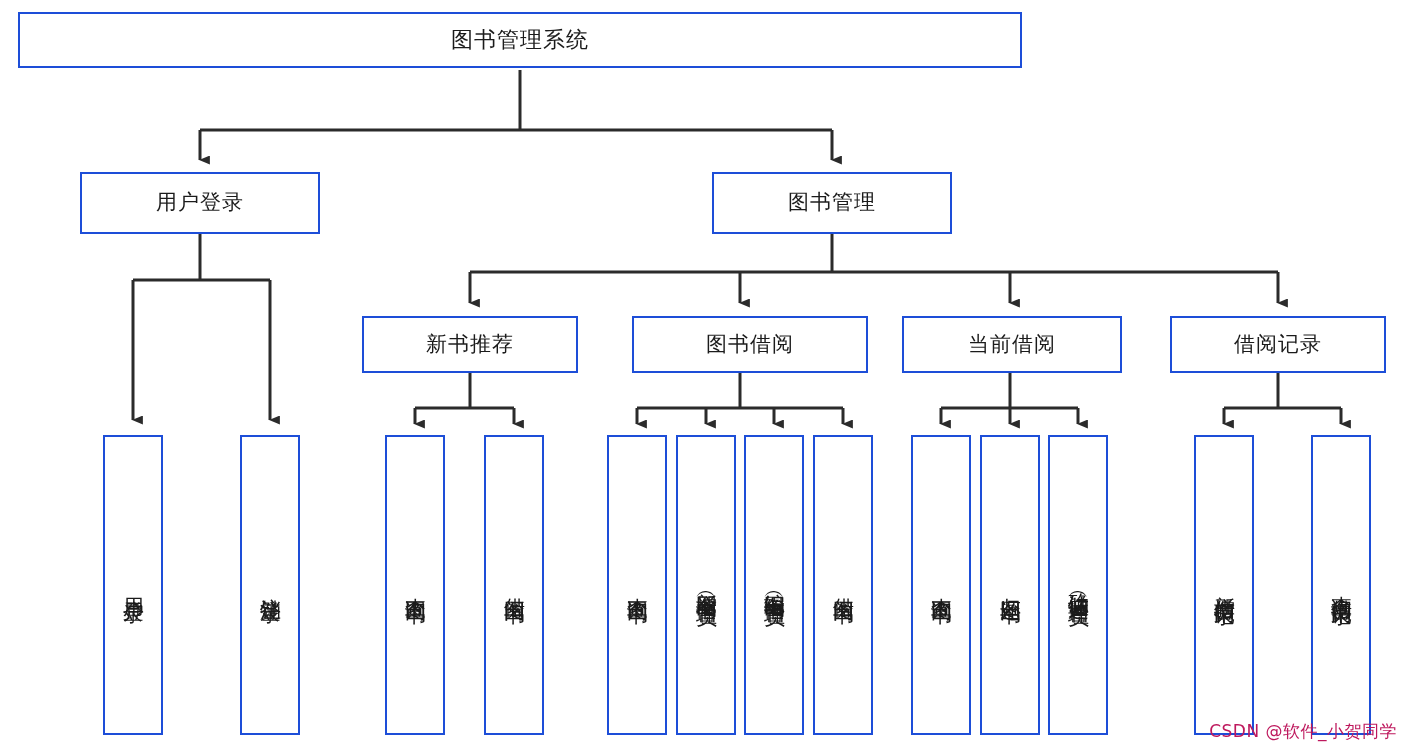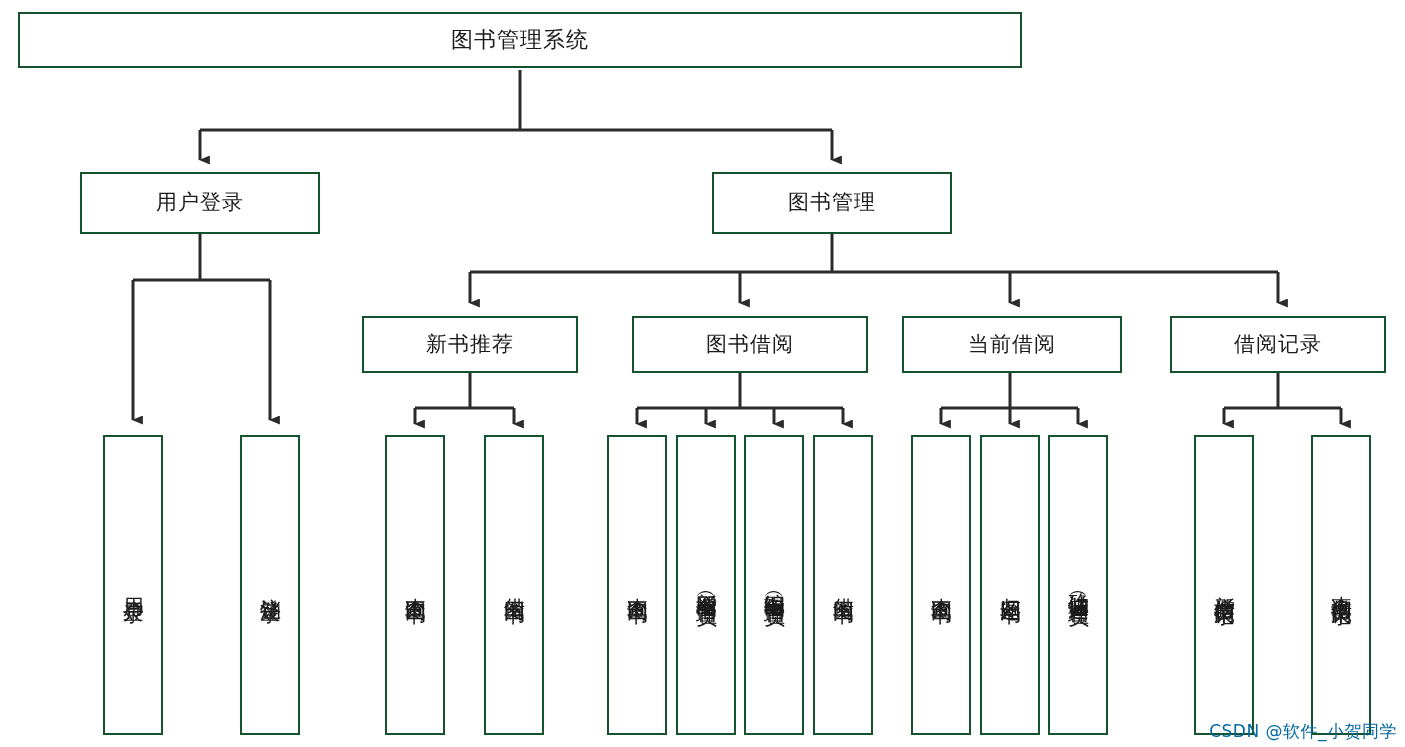--- a/index.html
+++ b/index.html
@@ -22,21 +22,21 @@
     position: absolute;
     left: 0;
     top: 0;
     width: 1405px;
     height: 747px;
     pointer-events: none;
   }
   .node {
     position: absolute;
     box-sizing: border-box;
-    border: 2px solid #14532d;
+    border: 2px solid #1d4ed8;
     background: #ffffff;
     display: flex;
     align-items: center;
     justify-content: center;
     text-align: center;
     color: #1b1b1b;
   }
   .node.horizontal {
     font-size: 21px;
     line-height: 1.2;
@@ -54,21 +54,21 @@
     padding: 4px 0;
   }
   .node .label {
     display: block;
   }
   .watermark {
     position: absolute;
     right: 8px;
     bottom: 4px;
     font-size: 17px;
-    color: #0369a1;
+    color: #be185d;
     letter-spacing: 0.5px;
     white-space: nowrap;
   }
 </style>
 </head>
 <body>
 
 <div id="diagram-root">
 
   <svg class="connectors" viewBox="0 0 1405 747" xmlns="http://www.w3.org/2000/svg">

